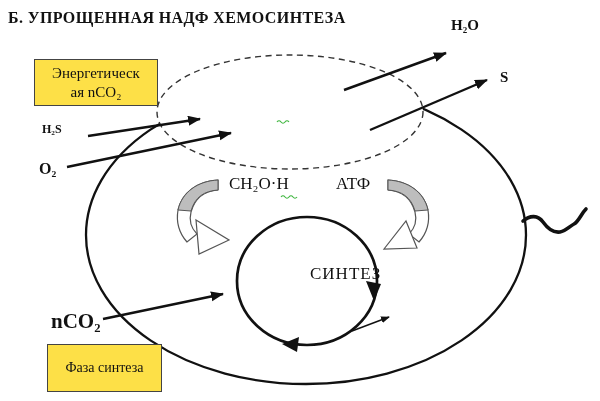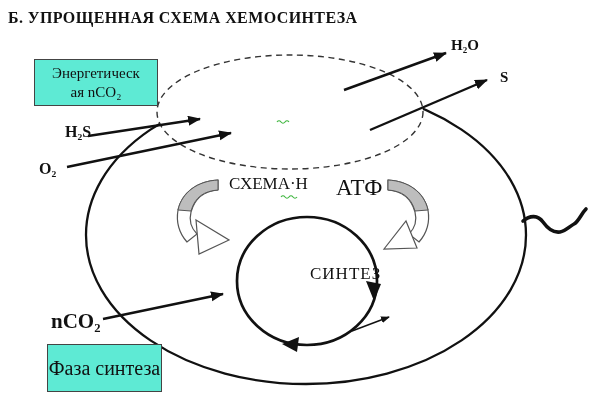--- a/index.html
+++ b/index.html
@@ -4,37 +4,37 @@
 <style>
   html,body{margin:0;padding:0;background:#ffffff;}
   .stage{
     position:relative;width:600px;height:401px;background:#ffffff;overflow:hidden;
     font-family:"Liberation Serif","DejaVu Serif","DejaVu Sans",serif;color:#111111;
   }
   .stage svg{position:absolute;left:0;top:0;}
   .lbl{position:absolute;white-space:nowrap;line-height:1.1;}
   .b{font-weight:bold;}
   .title{left:8px;top:9px;font-size:16px;font-weight:bold;letter-spacing:0.4px;}
-  .h2o{left:451px;top:17px;font-size:15px;margin-top:20px;}
+  .h2o{left:451px;top:17px;font-size:15px;}
   .s{left:500px;top:69px;font-size:15px;}
-  .h2s{left:42px;top:123px;font-size:16px;margin-left:23px;}
+  .h2s{left:42px;top:123px;font-size:12px;}
   .o2{left:39px;top:160px;font-size:16px;}
   .reaction{left:205px;top:98px;font-size:15px;}
   .nadph{left:229px;top:175px;font-size:17px;}
-  .atp{left:336px;top:175px;font-size:23px;}
+  .atp{left:336px;top:175px;font-size:17px;}
   .sintez{left:268px;top:265px;font-size:17px;letter-spacing:1px;margin-left:42px;}
   .ch2o{left:382px;top:299px;font-size:15px;}
   .ch2o .sub{font-size:10px;vertical-align:-3px;font-weight:bold;}
   .nco2{left:51px;top:310px;font-size:21px;}
   .box{
-    position:absolute;border:1px solid #444444;background:#5eead4;
+    position:absolute;border:1px solid #444444;background:#fde047;
     display:flex;flex-direction:column;justify-content:center;text-align:center;
   }
   .box-energy{left:34px;top:59px;width:122px;height:45px;font-size:15px;line-height:19px;}
-  .box-synth{left:47px;top:344px;width:113px;height:46px;font-size:20px;}
+  .box-synth{left:47px;top:344px;width:113px;height:46px;font-size:14px;}
 </style>
 </head>
 <body>
 
 <div class="stage">
 
   <svg width="600" height="401" viewBox="0 0 600 401">
     <defs>
       <marker id="ah" markerUnits="userSpaceOnUse" markerWidth="16" markerHeight="14" refX="12" refY="5" orient="auto">
         <path d="M0,0 L13,5 L0,10 Z" fill="#111111"></path>
@@ -72,27 +72,27 @@
     <line x1="67" y1="167" x2="231" y2="133" stroke="#111111" stroke-width="2.4" marker-end="url(#ah)"></line>
     <line x1="344" y1="90" x2="446" y2="53" stroke="#111111" stroke-width="2.4" marker-end="url(#ah)"></line>
     <line x1="370" y1="130" x2="487" y2="80" stroke="#111111" stroke-width="2.4" marker-end="url(#ah)"></line>
     <line x1="103" y1="319" x2="223" y2="294" stroke="#111111" stroke-width="2.4" marker-end="url(#ah)"></line>
     <line x1="352" y1="331" x2="389" y2="317" stroke="#111111" stroke-width="1.4" marker-end="url(#ahs)"></line>
 
     <path d="M277,122 q2,-2.5 4,0 q2,2.5 4,0 q2,-2.5 4,0" fill="none" stroke-width="1.2" stroke="#3db53d"></path>
     <path d="M281,197 q2,-2.5 4,0 q2,2.5 4,0 q2,-2.5 4,0 q2,2.5 4,0" fill="none" stroke-width="1.2" stroke="#3db53d"></path>
   </svg>
 
-  <div class="lbl title">Б. УПРОЩЕННАЯ СХЕМА ХЕМОСИНТЕЗА</div>
+  <div class="lbl title">Б. УПРОЩЕННАЯ НАДФ ХЕМОСИНТЕЗА</div>
 
   <div class="lbl h2o b">H₂O</div>
   <div class="lbl s b">S</div>
   <div class="lbl h2s b">H₂S</div>
   <div class="lbl o2 b">O₂</div>
-  <div class="lbl nadph">СХЕМА·Н</div>
+  <div class="lbl nadph">CH₂O·Н</div>
   <div class="lbl atp">АТФ</div>
   <div class="lbl sintez">СИНТЕЗ</div>
   <div class="lbl nco2 b">nCO₂</div>
 
   <div class="box box-energy">
     <span>Энергетическ</span>
     <span>ая nCO₂</span>
   </div>
   <div class="box box-synth">
     <span>Фаза синтеза</span>

